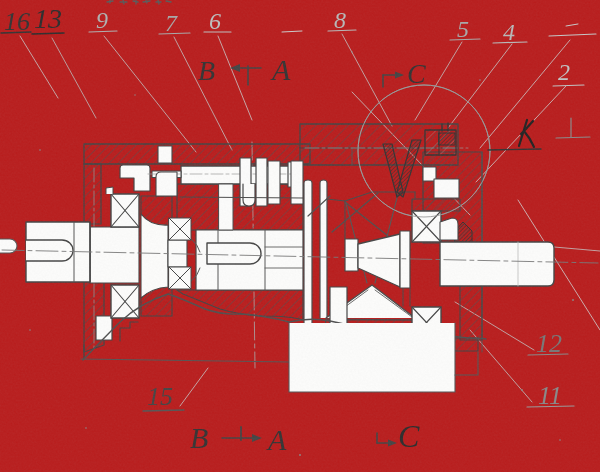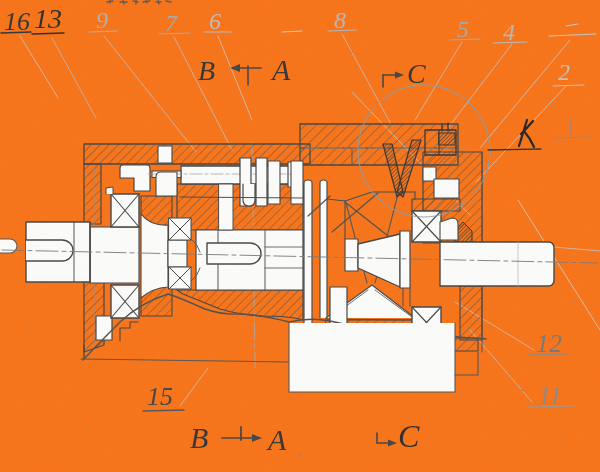--- a/index.html
+++ b/index.html
@@ -1,16 +1,16 @@
 <!DOCTYPE html>
 <html><head>
 <meta charset="utf-8">
 <style>
   html,body{margin:0;padding:0;background:#ffffff;}
-  .wrap{width:600px;height:472px;position:relative;overflow:hidden;background:#f97316;}
+  .wrap{width:600px;height:472px;position:relative;overflow:hidden;background:#b91c1c;}
   svg{position:absolute;left:0;top:0;filter:blur(0.32px);}
   .hw{font-family:"Liberation Serif", serif;font-style:italic;}
 </style>
 </head>
 <body>
 <div class="wrap">
 <svg width="600" height="472" viewBox="0 0 600 472">
 <defs>
   <filter id="paper" x="0" y="0" width="100%" height="100%">
     <feTurbulence type="fractalNoise" baseFrequency="0.55" numOctaves="2" seed="7" result="n"></feTurbulence>

